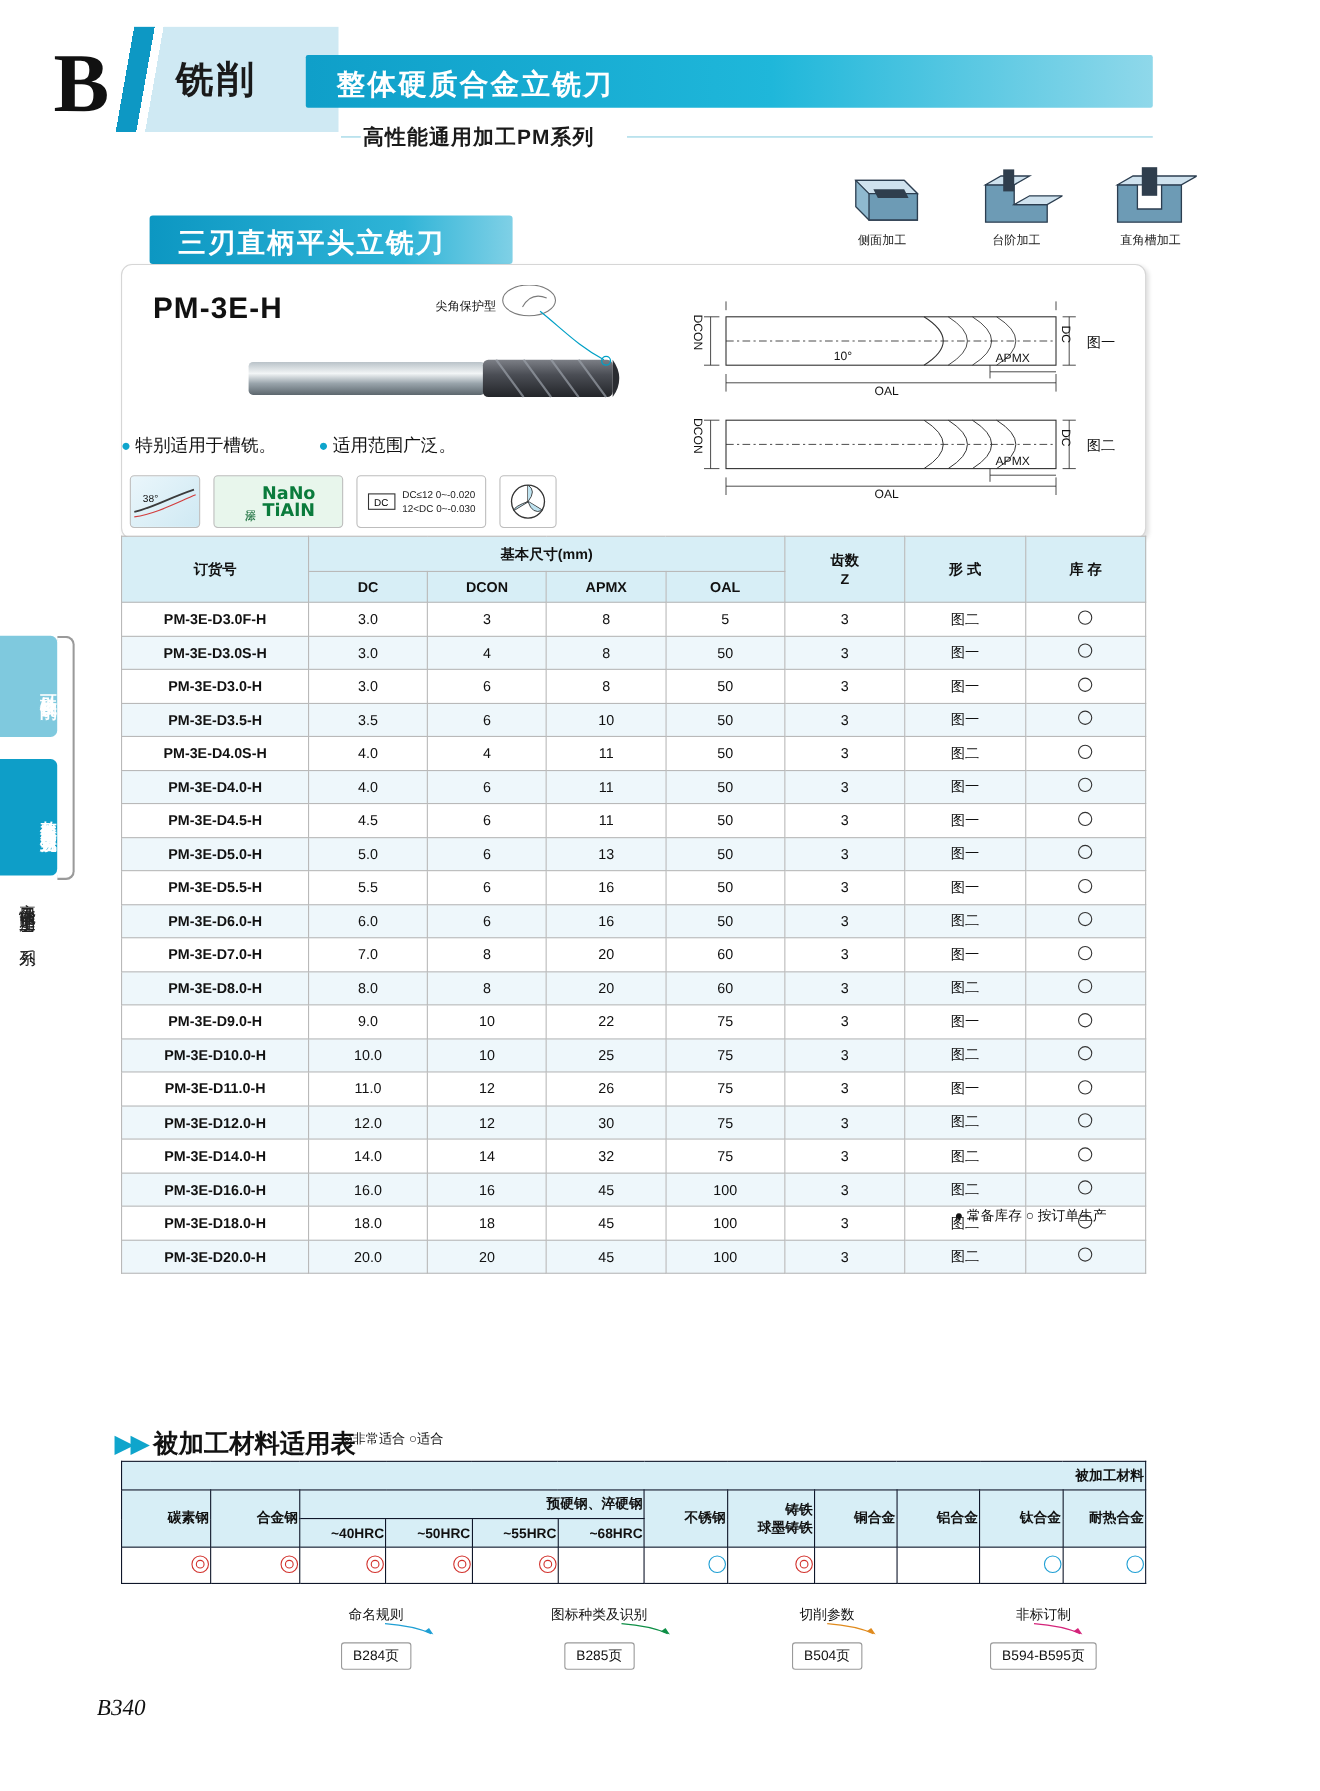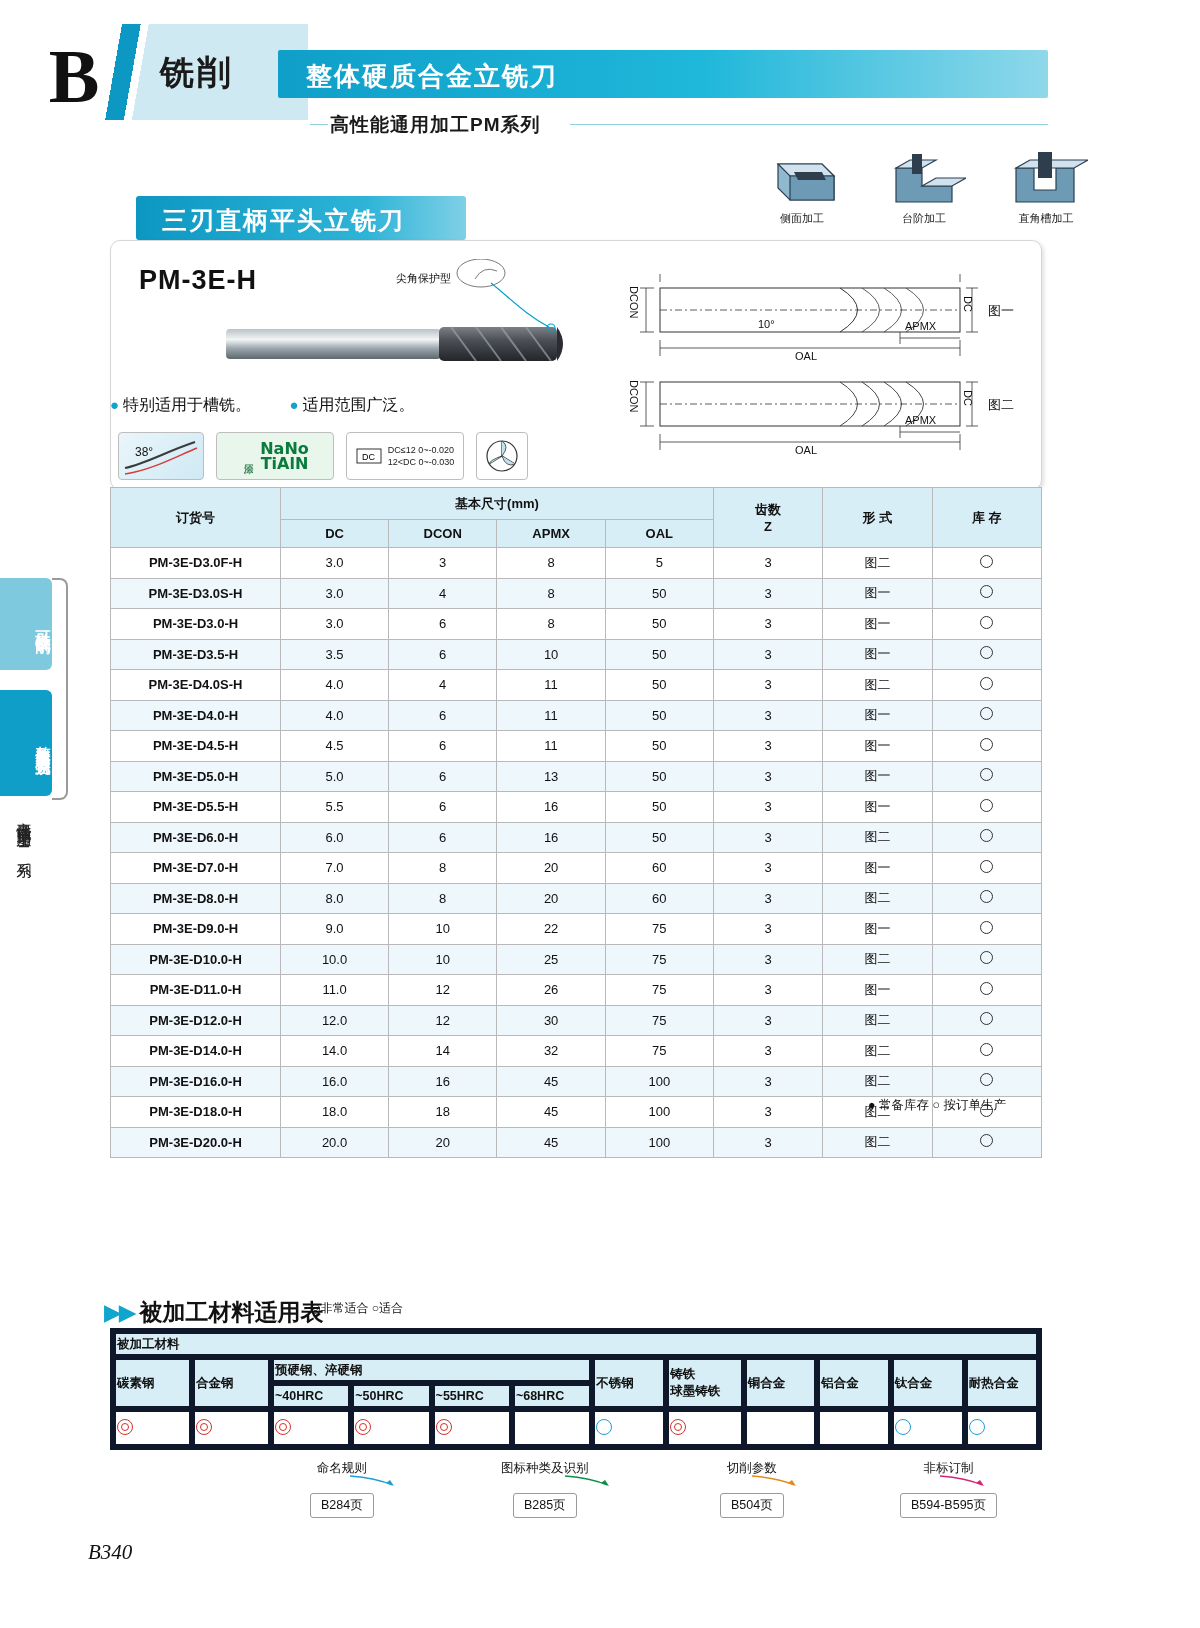--- a/index.html
+++ b/index.html
@@ -66,21 +66,21 @@
     box-shadow:2px 2px 4px rgba(0,0,0,.12);
   }
   .pname{position:absolute;left:28px;top:24px;font-size:27px;font-weight:bold;letter-spacing:1px;}
   .bullets{position:absolute;left:110px;top:395px;font-size:16px;color:#111;}
   .bullets b{color:#0fa5cc;font-size:15px;margin-right:4px;}
 
   
   .iconrow{position:absolute;left:118px;top:432px;display:flex;gap:12px;align-items:center;}
   .ico{height:48px;border:1px solid #bdbdbd;border-radius:4px;background:#fff;
        display:flex;align-items:center;justify-content:center;box-sizing:border-box;}
-  .ico.a{width:86px;background:linear-gradient(135deg,#eaf6fb,#cfe9f3);}
+  .ico.a{width:64px;background:linear-gradient(135deg,#eaf6fb,#cfe9f3);}
   .ico.b{width:118px;background:#e8f6ec;}
   .ico.c{width:118px;}
   .ico.d{width:52px;}
   .nano{font-family:"DejaVu Sans",sans-serif;font-weight:bold;color:#0a7b3c;font-size:16px;line-height:15px;text-align:center;}
   .tol{font-size:9px;line-height:12px;color:#222;}
 
   
   .mrow{position:absolute;left:760px;top:150px;display:flex;gap:38px;}
   .mitem{width:84px;text-align:center;font-size:11px;color:#222;}
   .mitem .fig{height:58px;margin-bottom:3px;}
@@ -101,21 +101,21 @@
   .mt tbody tr:nth-child(even){background:#eef7fb;}
   .mt tbody tr:nth-child(odd){background:#ffffff;}
   .circ{display:inline-block;width:11px;height:11px;border:1.4px solid #333;border-radius:50%;}
   .legend{position:absolute;left:868px;top:1097px;font-size:12.5px;color:#111;}
 
   
   .mat-title{position:absolute;left:104px;top:1297px;font-size:23px;font-weight:bold;color:#111;}
   .mat-title .arrow{color:#0fa5cc;letter-spacing:-3px;margin-right:6px;}
   .mat-legend{position:absolute;left:310px;top:1300px;font-size:12px;color:#111;}
   .mt2{position:absolute;left:110px;top:1328px;width:932px;font-size:12.5px;}
-  .mt2 th,.mt2 td{border:6px solid #0f172a;text-align:left;}
+  .mt2 th,.mt2 td{border:1px solid #0f172a;text-align:right;}
   .mt2 thead th{background:#d7eef6;font-weight:bold;}
   .mt2 .row-h{height:26px;}
   .mt2 td{height:30px;background:#fff;}
   .dbl{display:inline-block;width:14px;height:14px;border:1.6px solid #d2322d;border-radius:50%;position:relative;}
   .dbl:after{content:"";position:absolute;left:3px;top:3px;width:6px;height:6px;border:1.6px solid #d2322d;border-radius:50%;}
   .sgl{display:inline-block;width:14px;height:14px;border:1.6px solid #1f9fd4;border-radius:50%;}
 
   
   .flinks{position:absolute;left:300px;top:1460px;width:760px;height:60px;font-size:12.5px;text-decoration:underline;}
   .flink{position:absolute;text-align:center;}

